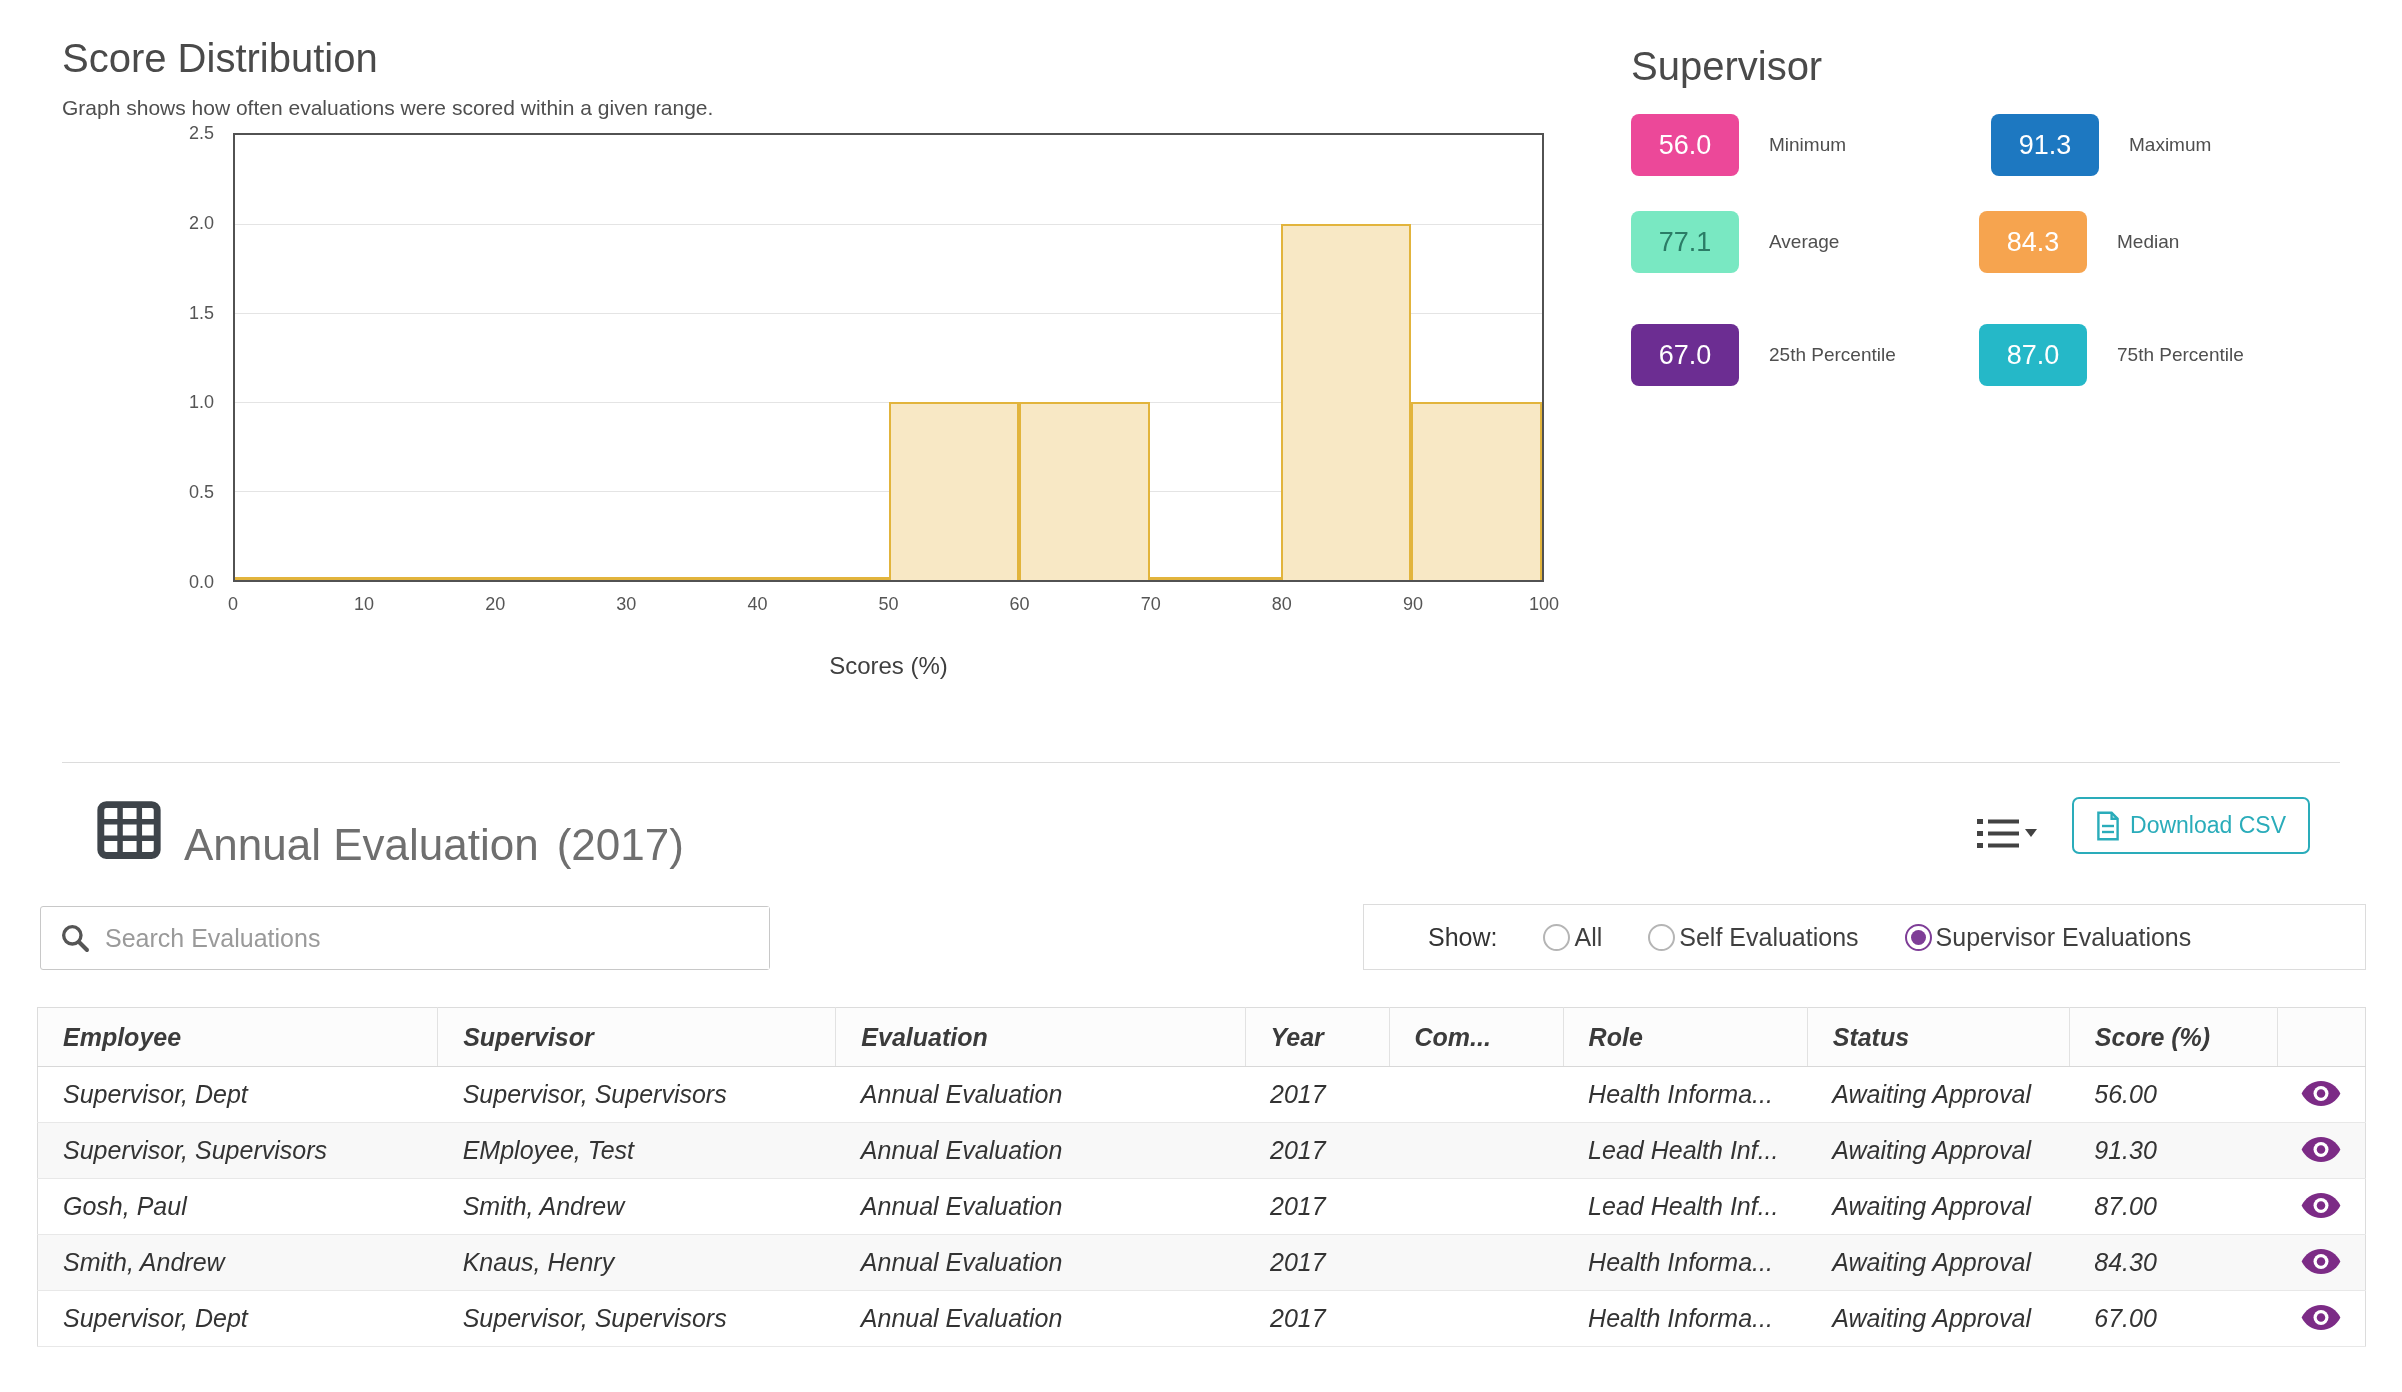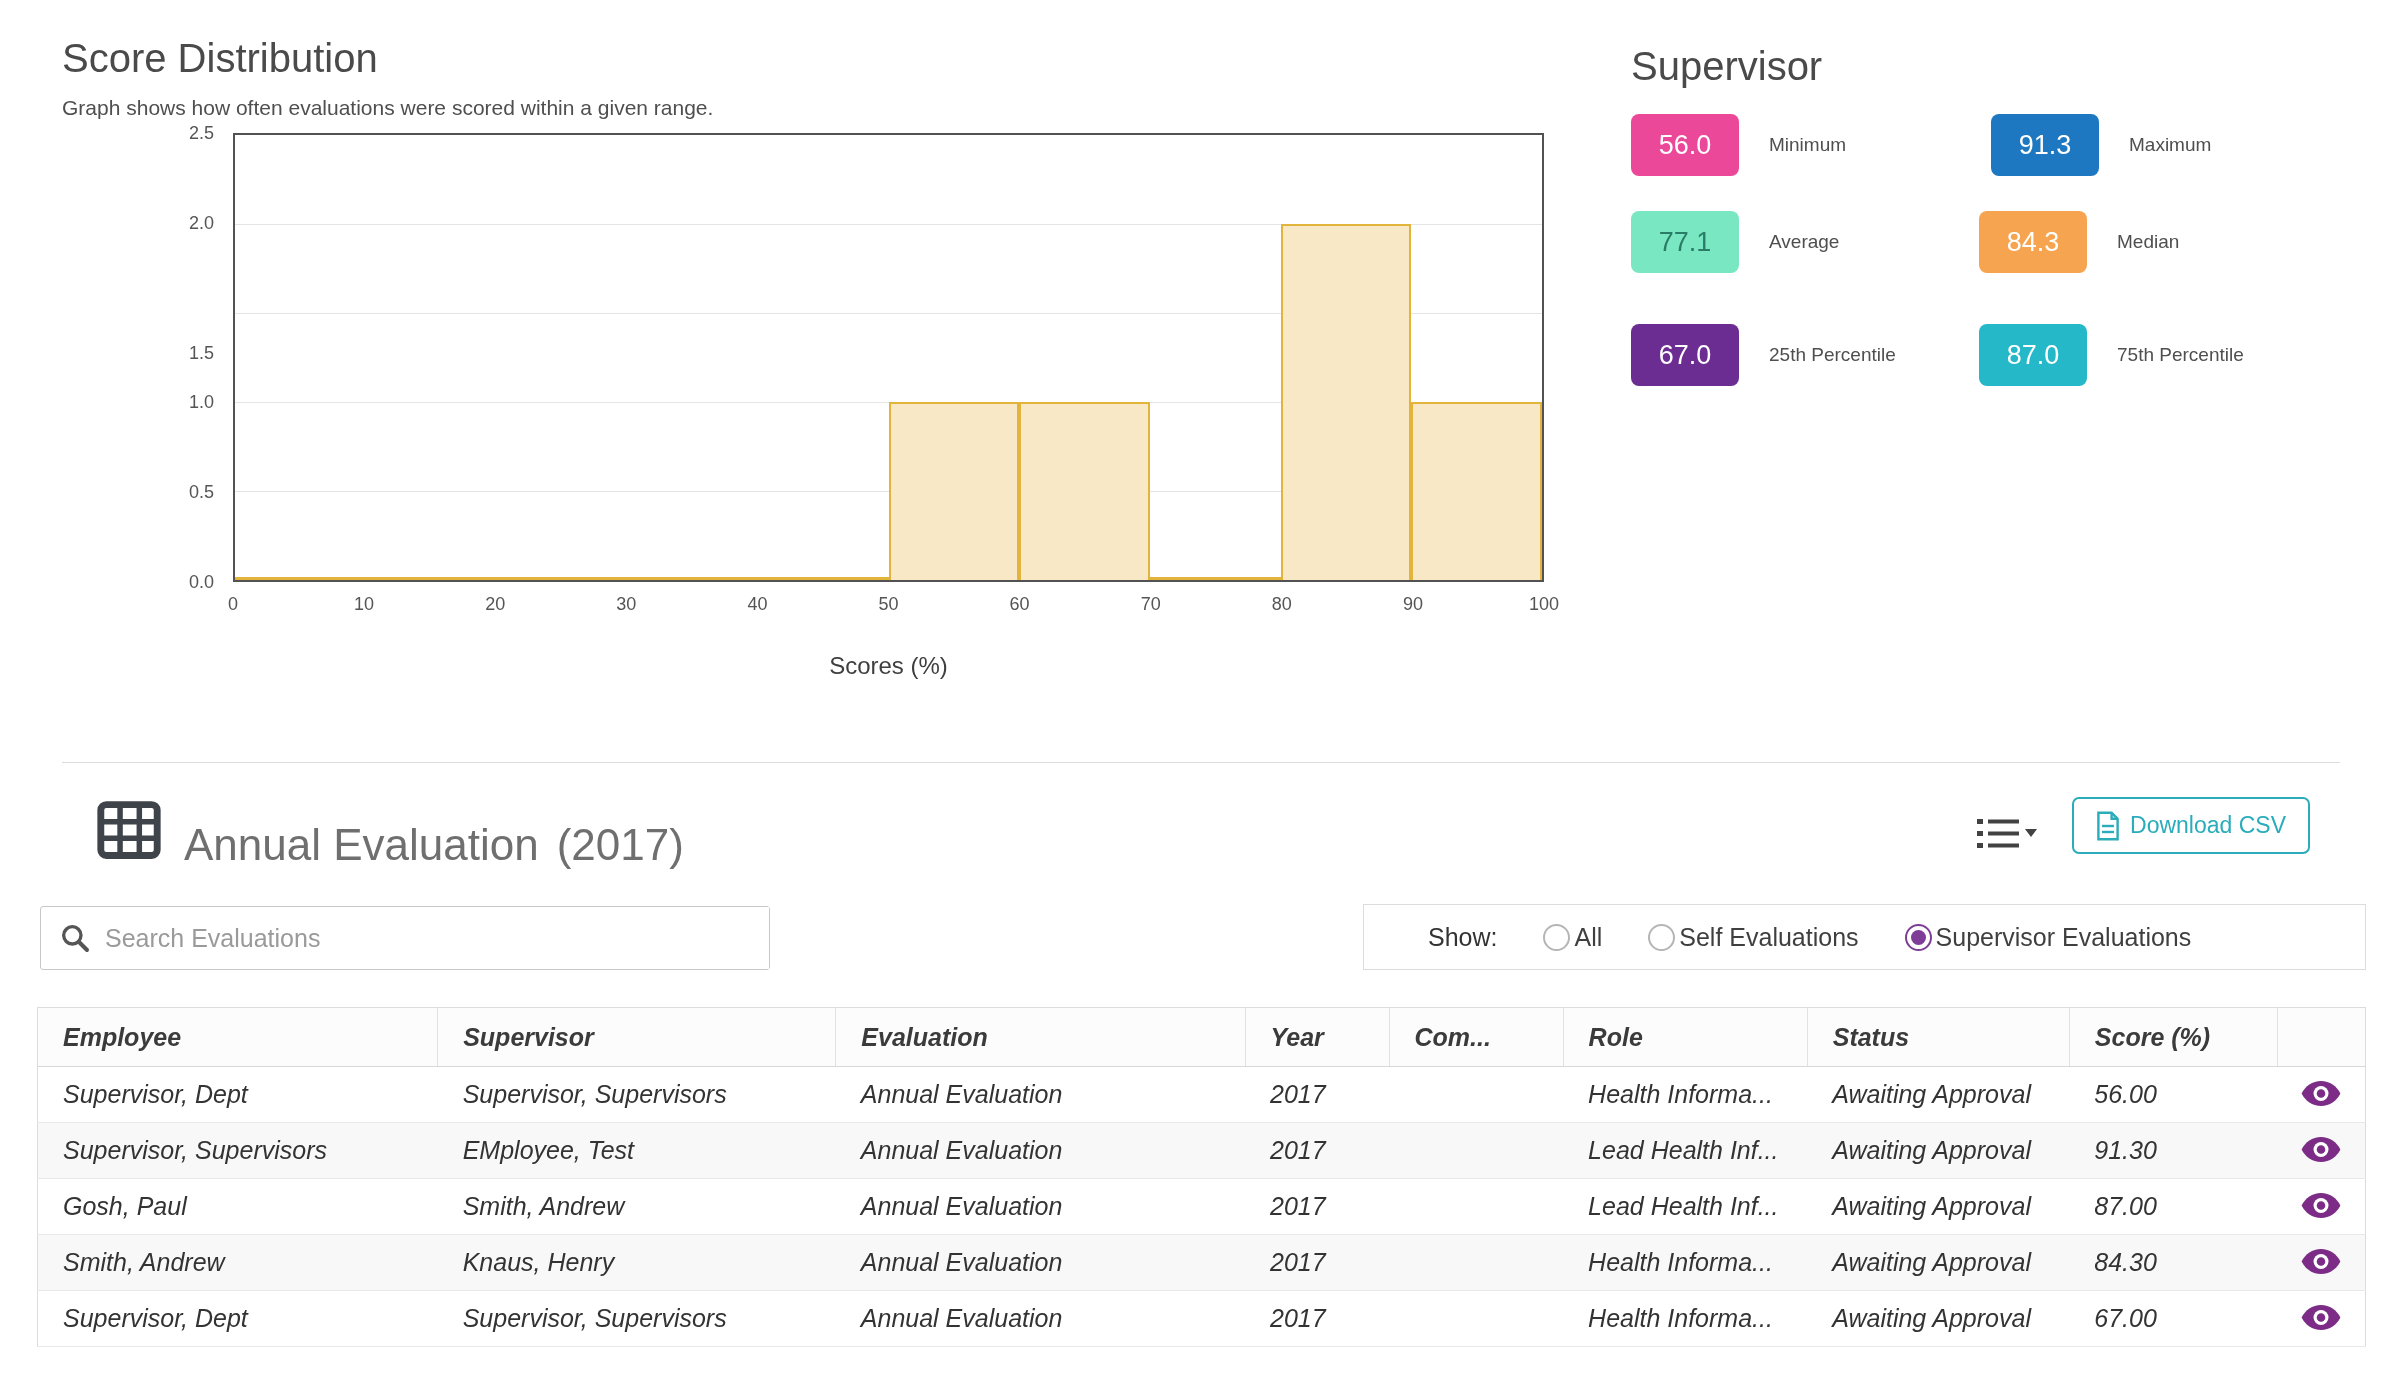--- a/index.html
+++ b/index.html
@@ -95,21 +95,21 @@
     <div class="gridline" style="top: 20%;"></div>
     <div class="bar" style="left: 50%; height: 40%;"></div>
     <div class="bar" style="left: 60%; height: 40%;"></div>
     <div class="bar" style="left: 80%; height: 80%;"></div>
     <div class="bar" style="left: 90%; height: 40%;"></div>
   </div>
 <div class="abs" id="y-axis-labels">
     <div style="top: calc(100% - 9px);">0.0</div>
     <div style="top: calc(80% - 9px);">0.5</div>
     <div style="top: calc(60% - 9px);">1.0</div>
-    <div style="top: calc(40% - 9px); margin-top: 40px;">1.5</div>
+    <div style="top: calc(40% - 9px);">1.5</div>
     <div style="top: calc(20% - 9px);">2.0</div>
     <div style="top: calc(0% - 9px);">2.5</div>
   </div>
 <div class="abs" id="x-axis-labels">
     <div style="left: 0%;">0</div>
     <div style="left: 10%;">10</div>
     <div style="left: 20%;">20</div>
     <div style="left: 30%;">30</div>
     <div style="left: 40%;">40</div>
     <div style="left: 50%;">50</div>

